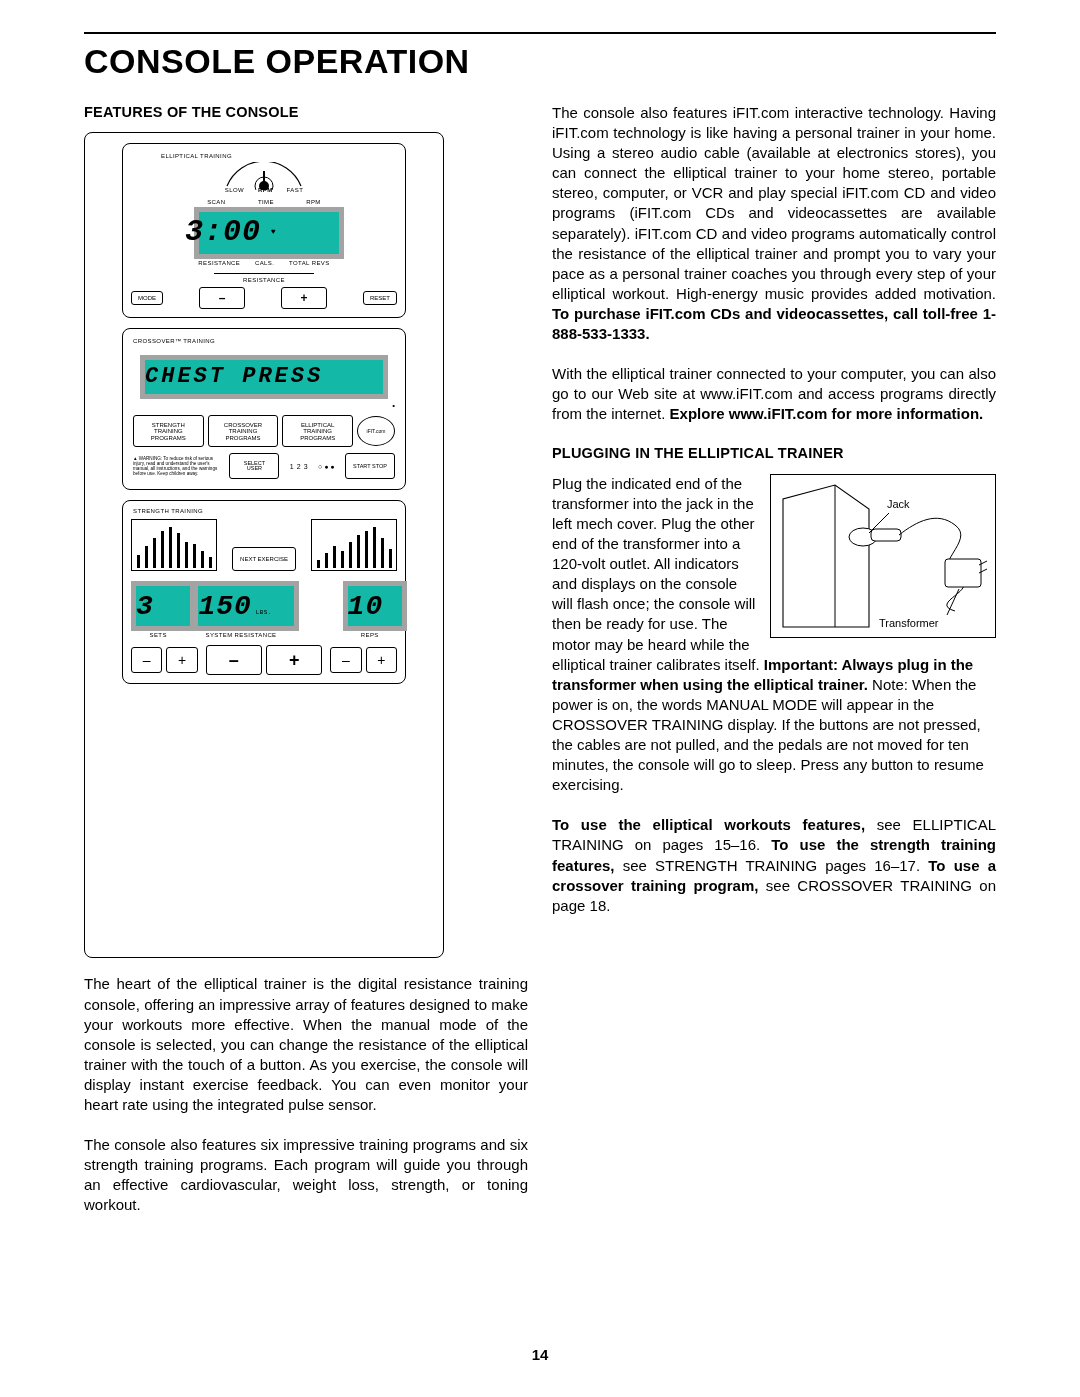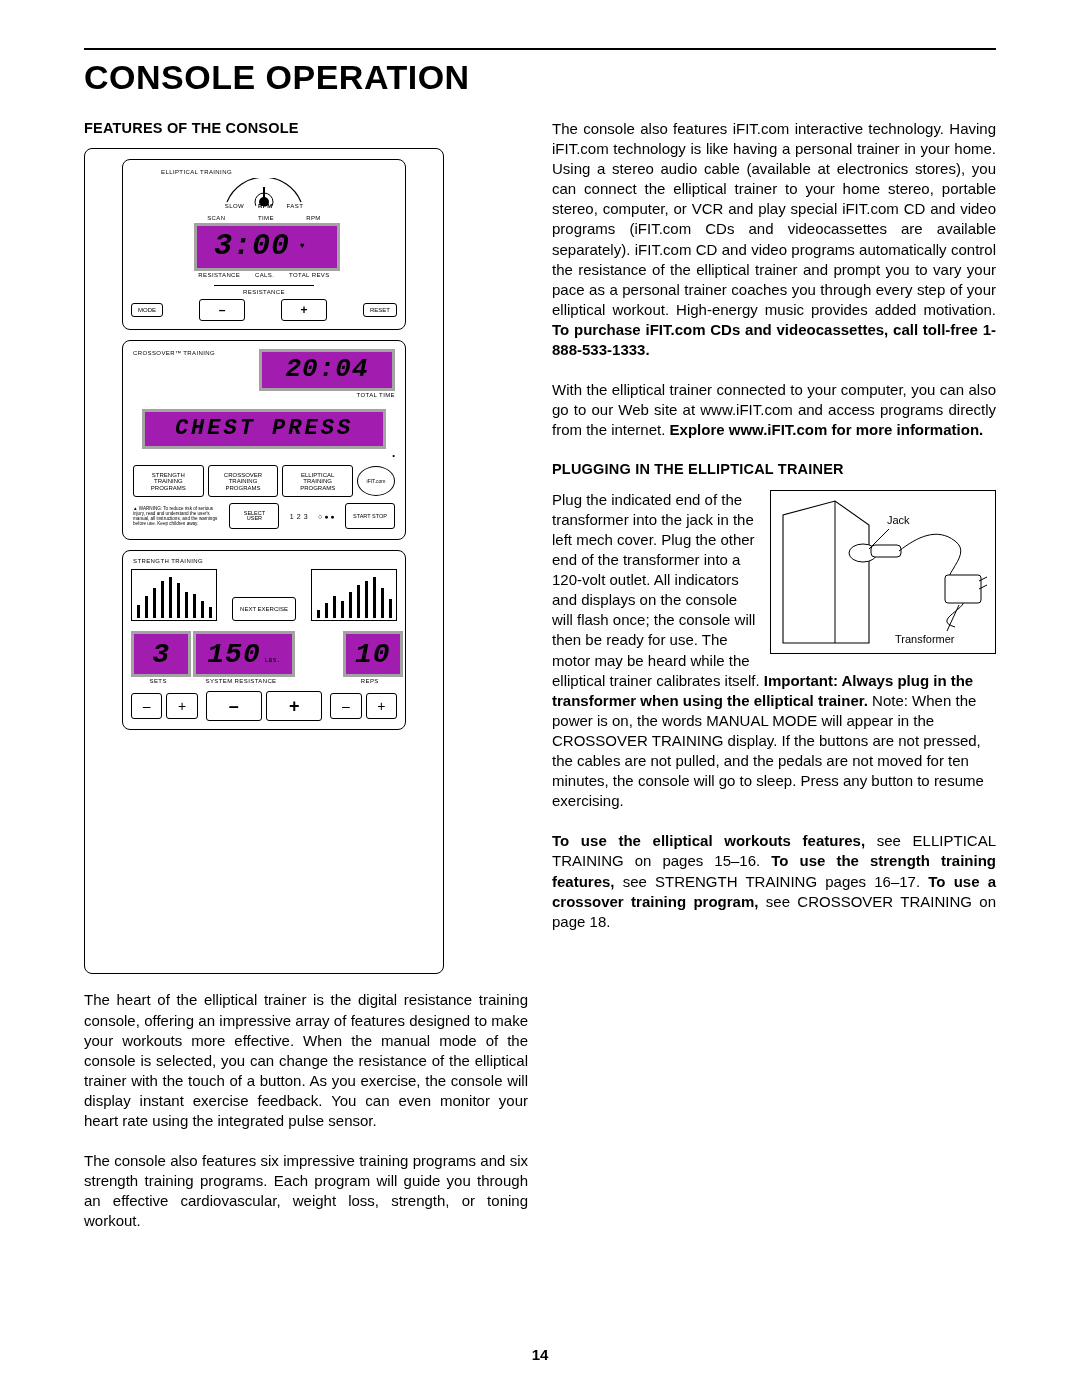--- a/index.html
+++ b/index.html
@@ -6,21 +6,21 @@
     margin: 0;
     padding: 0;
     font-family: Arial, Helvetica, sans-serif;
     background: #fff;
     color: #000;
   }
   .page {
     width: 1080px;
     height: 1397px;
     box-sizing: border-box;
-    padding: 48px 84px 32px 84px;
+    padding: 32px 84px 32px 84px;
     position: relative;
   }
   .rule {
     border: none;
     border-top: 2px solid #000;
     margin: 0;
   }
   .title {
     font-size: 34px;
     font-weight: 700;
@@ -75,25 +75,25 @@
     border: 1.2px solid #000;
     border-radius: 8px;
     width: 284px;
     box-sizing: border-box;
     padding: 6px 8px 8px 8px;
     display: flex;
     flex-direction: column;
     align-items: center;
   }
   .lcd {
-    border: 3px solid #a3a3a3;
-    background: #a21caf;
+    border: 5px solid #a3a3a3;
+    background: #14b8a6;
     display: inline-flex;
     align-items: center;
-    justify-content: center;
+    justify-content: flex-start;
     font-family: "Courier New", monospace;
     letter-spacing: 1px;
   }
   .seg {
     font-family: "Courier New", monospace;
     font-weight: 800;
     font-style: italic;
   }
   .tiny { font-size: 6px; letter-spacing: .4px; }
   .btn {
@@ -183,26 +183,20 @@
               <span class="btn" style="width:32px; font-size:12px; font-weight:700;">+</span>
               <span class="btn">RESET</span>
             </div>
           </div>
         </div>
 
         <div class="panel" style="margin-top:10px; padding:8px 10px 10px 10px;">
           <div class="wide" style="align-items:flex-start;">
             <div style="width:90px;">
               <div class="tiny">CROSSOVER™ TRAINING</div>
-            </div>
-            <div>
-              <div class="lcd" style="width:130px; height:36px;">
-                <span class="seg" style="font-size:26px;">20:04</span>
-              </div>
-              <div class="tiny" style="text-align:right;">TOTAL TIME</div>
             </div>
           </div>
           <div class="lcd" style="width:238px; height:34px; margin-top:10px;">
             <span class="seg" style="font-size:22px; letter-spacing:3px;">CHEST PRESS</span>
           </div>
           <div style="width:100%; text-align:right; margin-top:2px;">
             <span>•</span>
           </div>
 
           <div class="wide" style="margin-top:4px; gap:4px;">
@@ -327,21 +321,21 @@
             <path d="M178 44 C200 60, 150 85, 180 98 C205 108, 150 122, 178 130" fill="none" stroke="#000"></path>
 
             <rect x="168" y="78" width="36" height="28" rx="3" fill="#fff" stroke="#000"></rect>
             <line x1="202" y1="84" x2="210" y2="80" stroke="#000"></line>
             <line x1="202" y1="92" x2="210" y2="88" stroke="#000"></line>
 
             <line x1="112" y1="32" x2="92" y2="52" stroke="#000"></line>
             <line x1="170" y1="134" x2="182" y2="108" stroke="#000"></line>
           </svg>
           <div style="position:absolute; top:22px; left:116px;">Jack</div>
-          <div style="position:absolute; bottom:6px; left:124px;">Transformer</div>
+          <div style="position:absolute; bottom:6px; left:108px;">Transformer</div>
         </div>
         <span>Plug the indicated end of the transformer into the jack in the left mech cover. Plug the other end of the transformer into a 120-volt outlet. All indicators and displays on the con</span><span>sole will flash once; the console will then be ready for use. The motor may be heard while the elliptical trainer calibrates itself. </span><span class="bold">Important: Always plug in the transformer when using the elliptical trainer.</span><span> Note: When the power is on, the words MANUAL MODE will appear in the CROSSOVER TRAINING display. If the buttons are not pressed, the cables are not pulled, and the pedals are not moved for ten minutes, the console will go to sleep. Press any button to resume exercising.</span>
         <div class="clear"></div>
       </div>
 
       <div class="para">
         <span class="bold">To use the elliptical workouts features,</span><span> see ELLIPTICAL TRAINING on pages 15–16. </span><span class="bold">To use the strength training features,</span><span> see STRENGTH TRAINING pages 16–17. </span><span class="bold">To use a crossover training program,</span><span> see CROSSOVER TRAINING on page 18.</span>
       </div>
     </div>
   </div>

